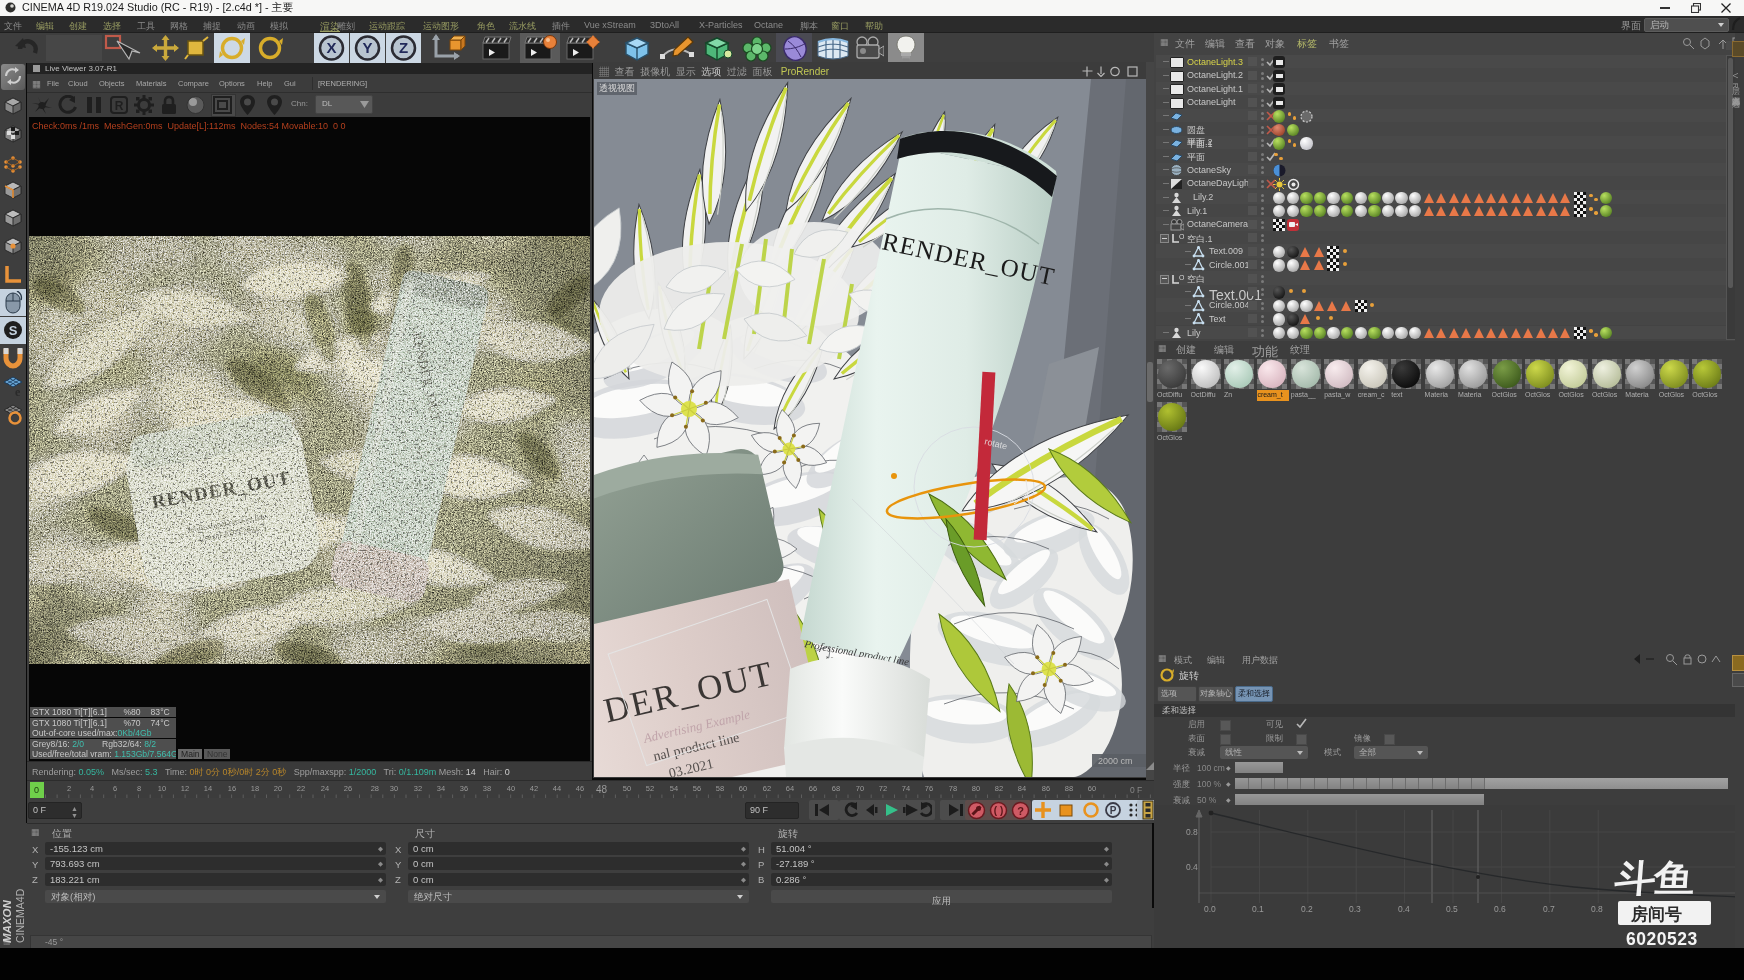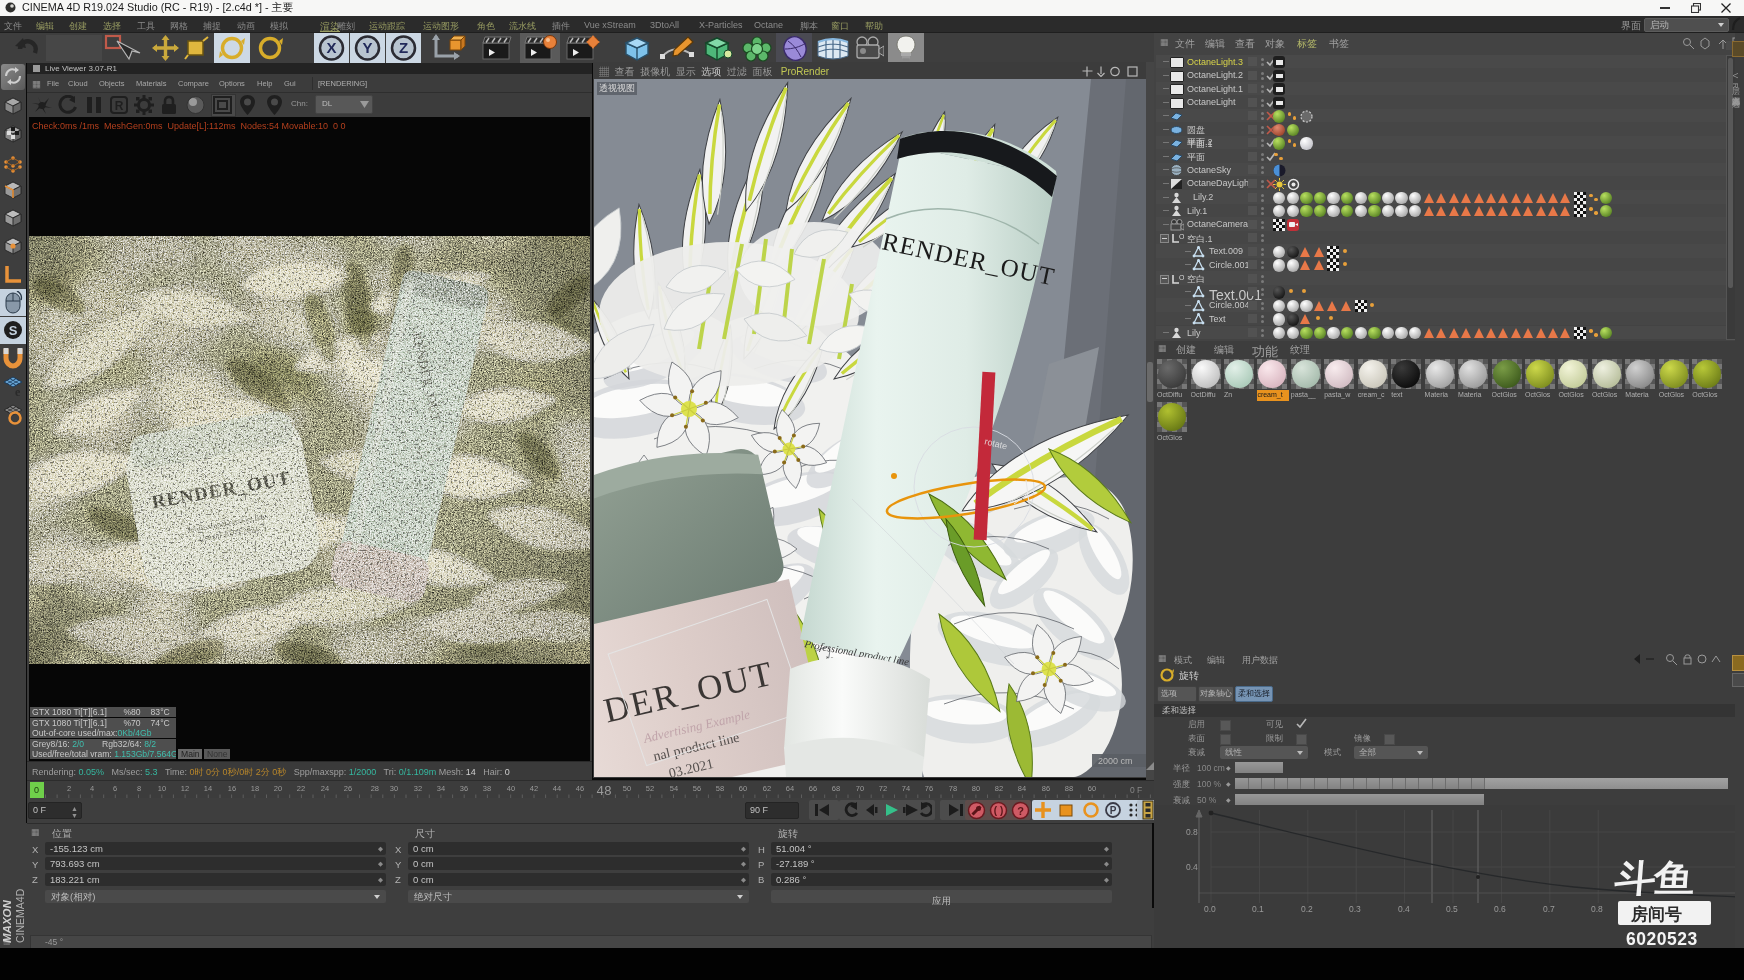--- a/index.html
+++ b/index.html
@@ -1189,21 +1189,21 @@
     <div class="abs tx" style="left:336px;top:3px;width:16px;text-align:right;font-size:7.5px;color:#9a9a9a;">28</div>
     <div class="abs tx" style="left:359px;top:3px;width:16px;text-align:center;font-size:7.5px;color:#9a9a9a;">30</div>
     <div class="abs tx" style="left:383px;top:3px;width:16px;text-align:center;font-size:7.5px;color:#9a9a9a;">32</div>
     <div class="abs tx" style="left:406px;top:3px;width:16px;text-align:center;font-size:7.5px;color:#9a9a9a;">34</div>
     <div class="abs tx" style="left:429px;top:3px;width:16px;text-align:center;font-size:7.5px;color:#9a9a9a;">36</div>
     <div class="abs tx" style="left:452px;top:3px;width:16px;text-align:center;font-size:7.5px;color:#9a9a9a;">38</div>
     <div class="abs tx" style="left:476px;top:3px;width:16px;text-align:center;font-size:7.5px;color:#9a9a9a;">40</div>
     <div class="abs tx" style="left:499px;top:3px;width:16px;text-align:center;font-size:7.5px;color:#9a9a9a;">42</div>
     <div class="abs tx" style="left:522px;top:3px;width:16px;text-align:center;font-size:7.5px;color:#9a9a9a;">44</div>
     <div class="abs tx" style="left:545px;top:3px;width:16px;text-align:center;font-size:7.5px;color:#9a9a9a;">46</div>
-    <div class="abs tx" style="left:569px;top:3px;width:16px;text-align:center;font-size:13px;color:#9a9a9a;font-family:Liberation Mono, monospace;">48</div>
+    <div class="abs tx" style="left:569px;top:3px;width:16px;text-align:left;font-size:10px;color:#9a9a9a;">48</div>
     <div class="abs tx" style="left:592px;top:3px;width:16px;text-align:center;font-size:7.5px;color:#9a9a9a;">50</div>
     <div class="abs tx" style="left:615px;top:3px;width:16px;text-align:center;font-size:7.5px;color:#9a9a9a;">52</div>
     <div class="abs tx" style="left:639px;top:3px;width:16px;text-align:center;font-size:7.5px;color:#9a9a9a;">54</div>
     <div class="abs tx" style="left:662px;top:3px;width:16px;text-align:center;font-size:7.5px;color:#9a9a9a;">56</div>
     <div class="abs tx" style="left:685px;top:3px;width:16px;text-align:center;font-size:7.5px;color:#9a9a9a;">58</div>
     <div class="abs tx" style="left:708px;top:3px;width:16px;text-align:center;font-size:7.5px;color:#9a9a9a;">60</div>
     <div class="abs tx" style="left:732px;top:3px;width:16px;text-align:center;font-size:7.5px;color:#9a9a9a;">62</div>
     <div class="abs tx" style="left:755px;top:3px;width:16px;text-align:center;font-size:7.5px;color:#9a9a9a;">64</div>
     <div class="abs tx" style="left:778px;top:3px;width:16px;text-align:center;font-size:7.5px;color:#9a9a9a;">66</div>
     <div class="abs tx" style="left:801px;top:3px;width:16px;text-align:center;font-size:7.5px;color:#9a9a9a;">68</div>

